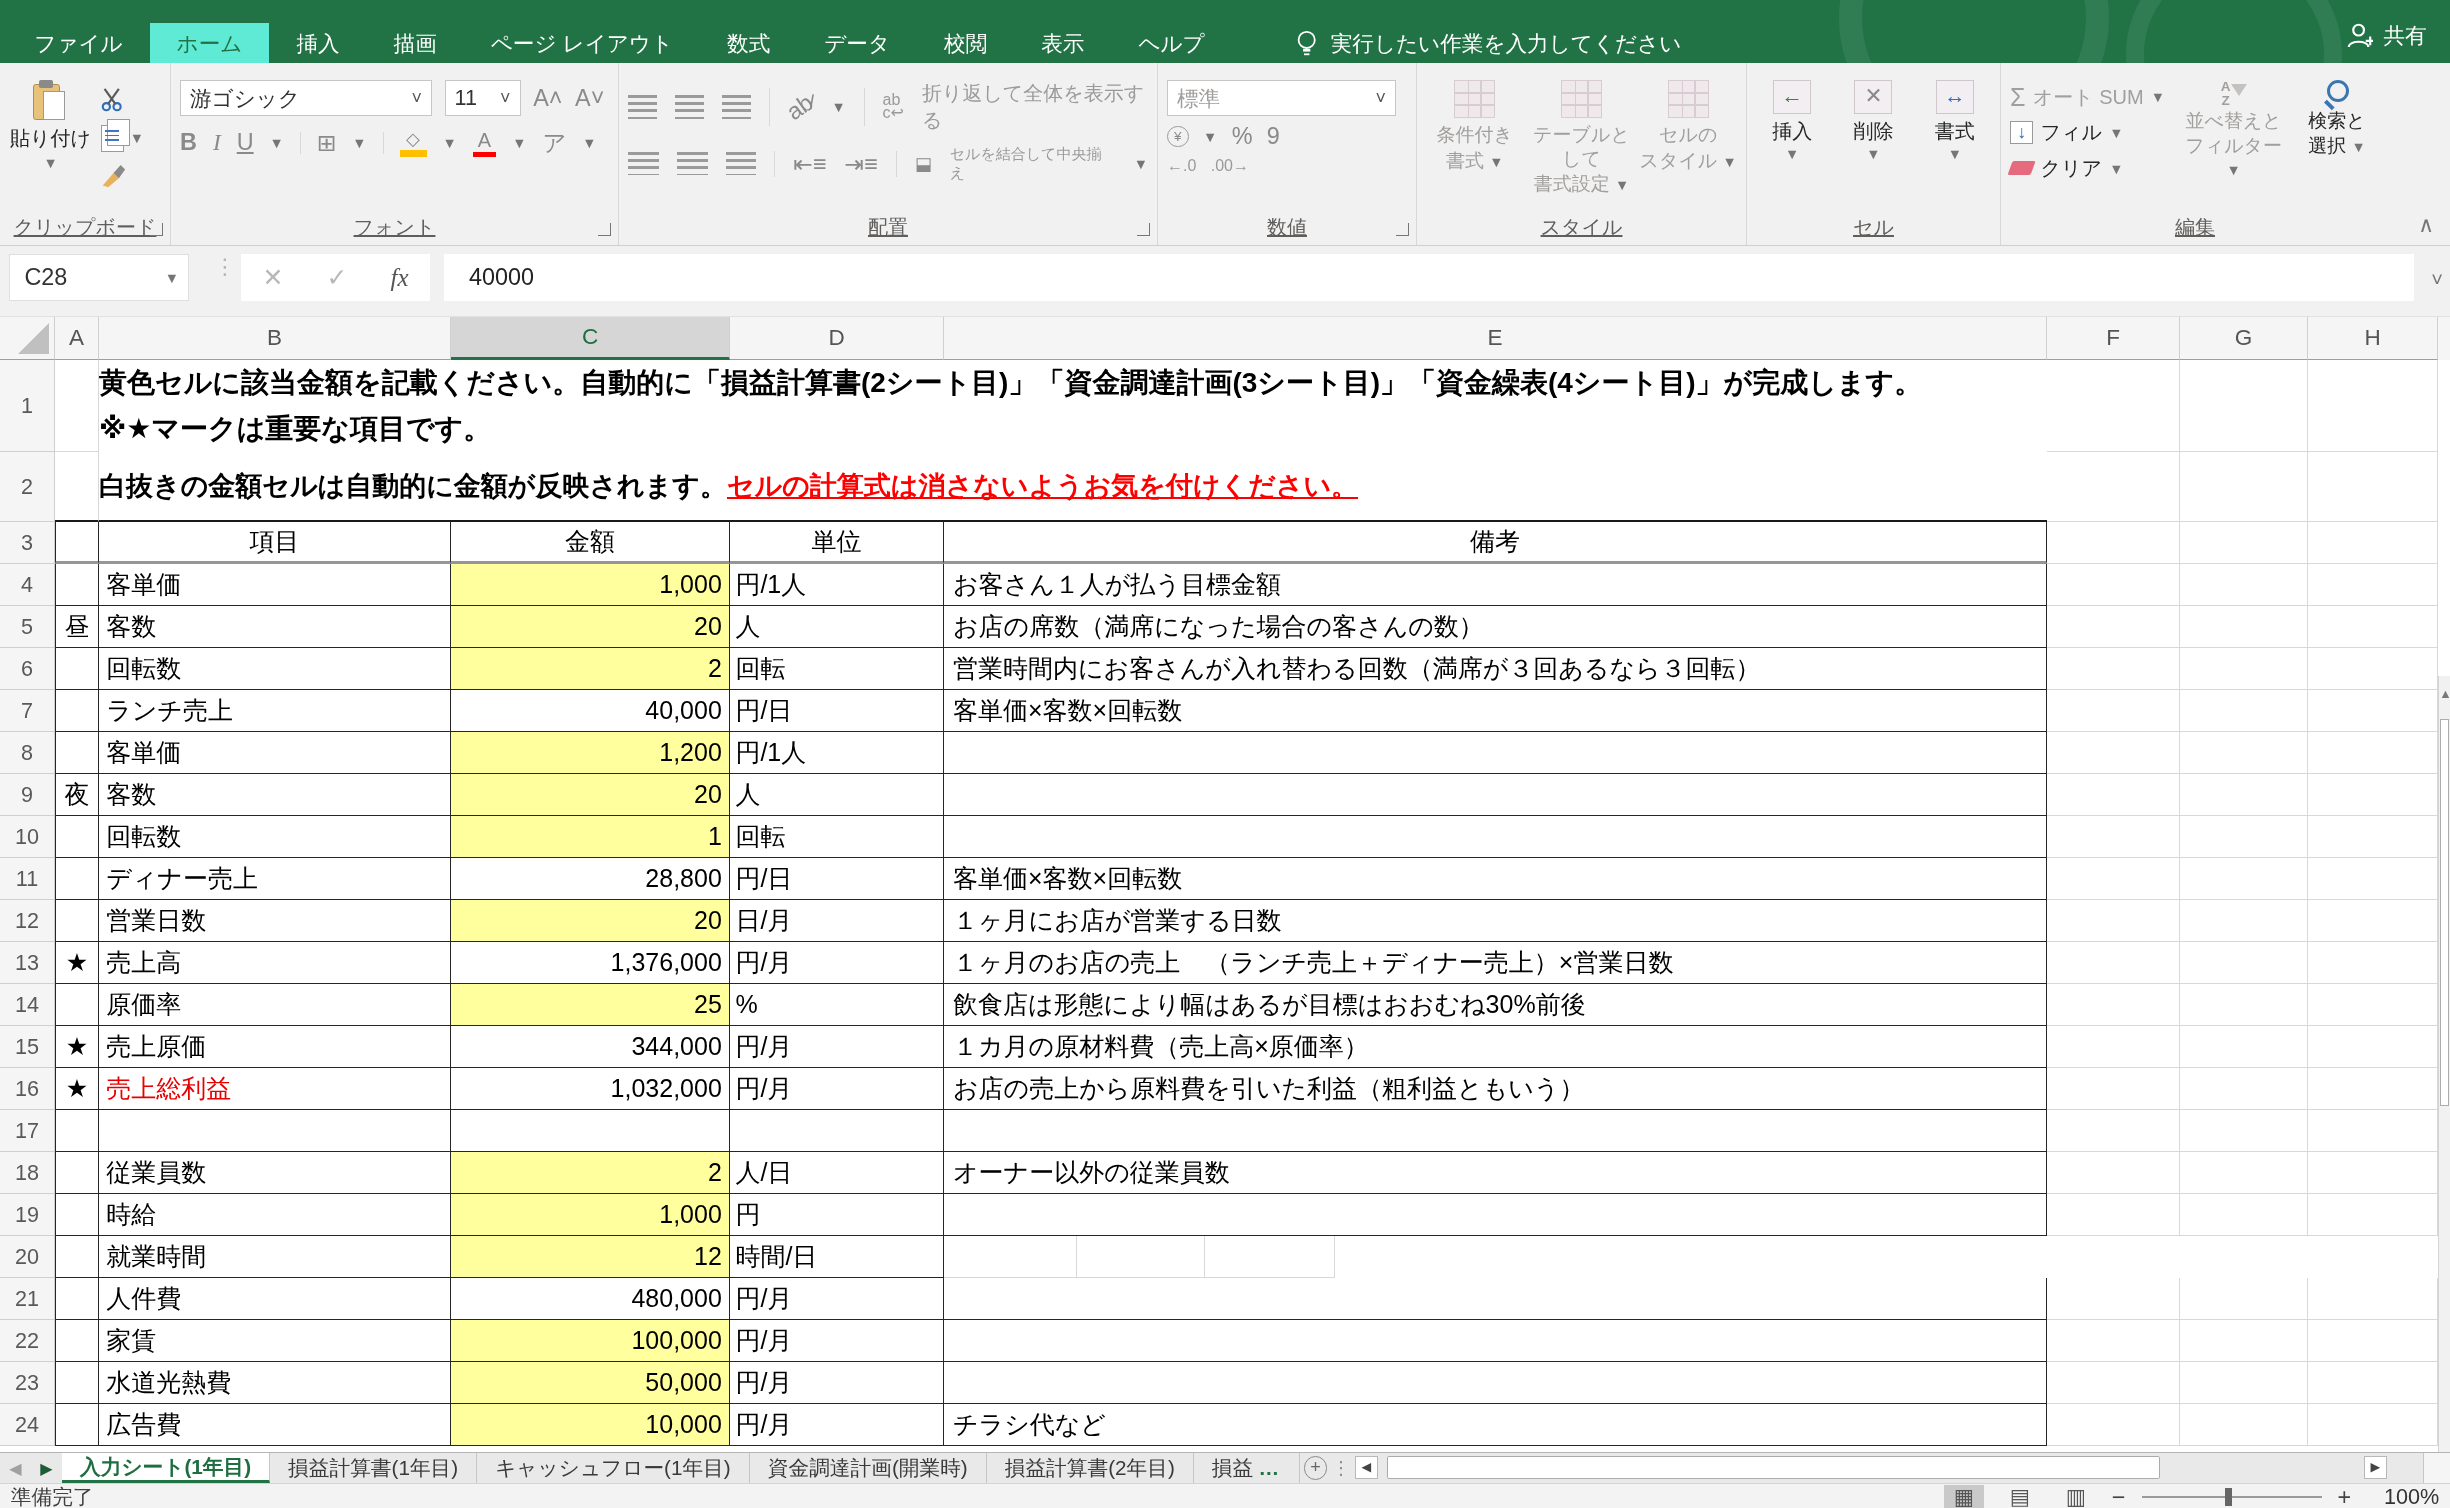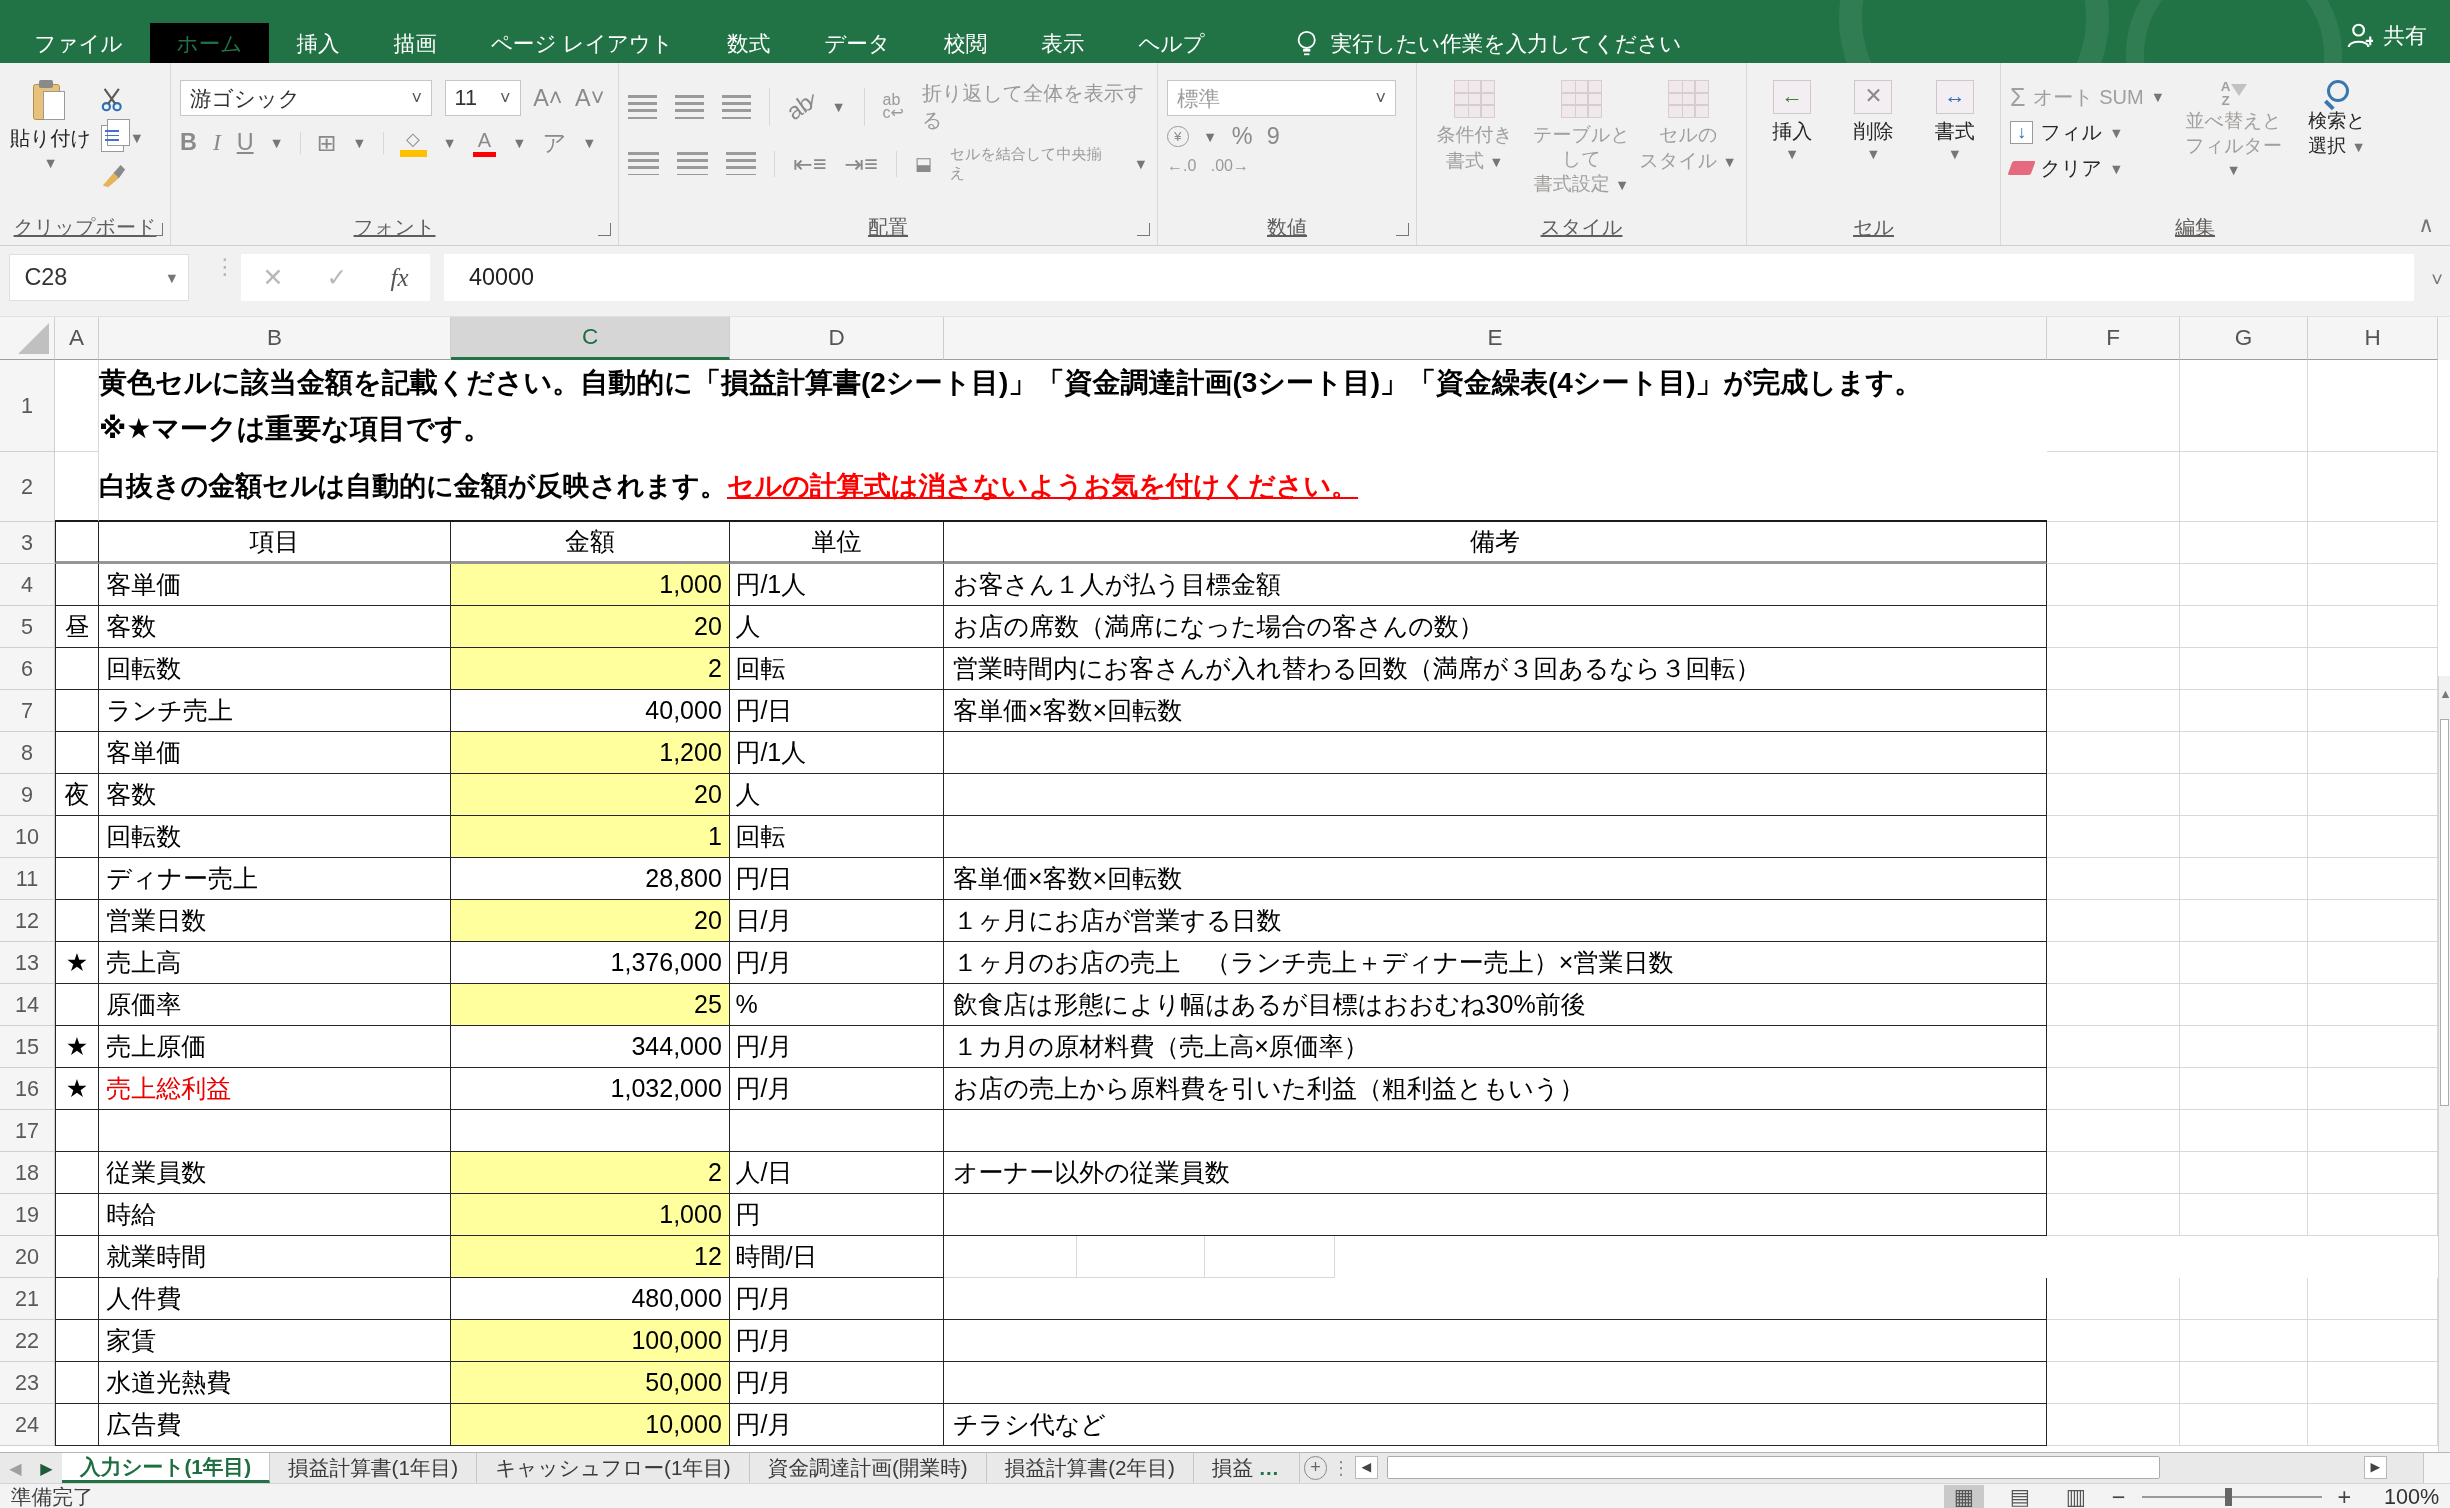--- a/index.html
+++ b/index.html
@@ -4,21 +4,21 @@
 <style>
   * { margin:0; padding:0; box-sizing:border-box; }
   html,body { width:2450px; height:1509px; overflow:hidden; background:#fff;
     font-family:"Liberation Sans","DejaVu Sans",sans-serif; }
   .app { position:relative; width:2450px; height:1065px; }
 
   
   .titlebar { position:relative; height:63px; background:#217346; display:flex; align-items:flex-end; overflow:hidden; }
   .rtabs { display:flex; height:40px; margin-left:7.2px; z-index:2; }
   .rtab { padding:0 27px; color:#fff; font-size:21.6px; display:flex; align-items:center; height:40px; cursor:pointer; }
-  .rtab.active { background:#000000; color:#217346; }
+  .rtab.active { background:#5eead4; color:#217346; }
   .tellme { display:flex; align-items:center; gap:12.6px; color:#fff; font-size:21.6px; height:40px; margin-left:63px; z-index:2; }
   .deco { position:absolute; right:108px; top:-81px; width:503px; height:234px; pointer-events:none; }
   .deco i { position:absolute; border-radius:50%; border:23.4px solid rgba(255,255,255,0.07); }
   .deco i:nth-child(1){ width:270px; height:270px; left:0; top:-36px; }
   .deco i:nth-child(2){ width:216px; height:216px; right:0; top:27px; border-width:18px; }
   .share { position:absolute; right:23.4px; bottom:12.6px; display:flex; align-items:center; gap:10.8px; color:#fff; font-size:21.6px; z-index:2; }
 
   
   .ribbon { height:183px; background:#f1f1f1; border-bottom:0.9px solid #d0cece; display:flex; position:relative; }
   .rgroup { position:relative; border-right:0.9px solid #d8d8d8; display:flex; flex-direction:column; padding-top:9px; }

